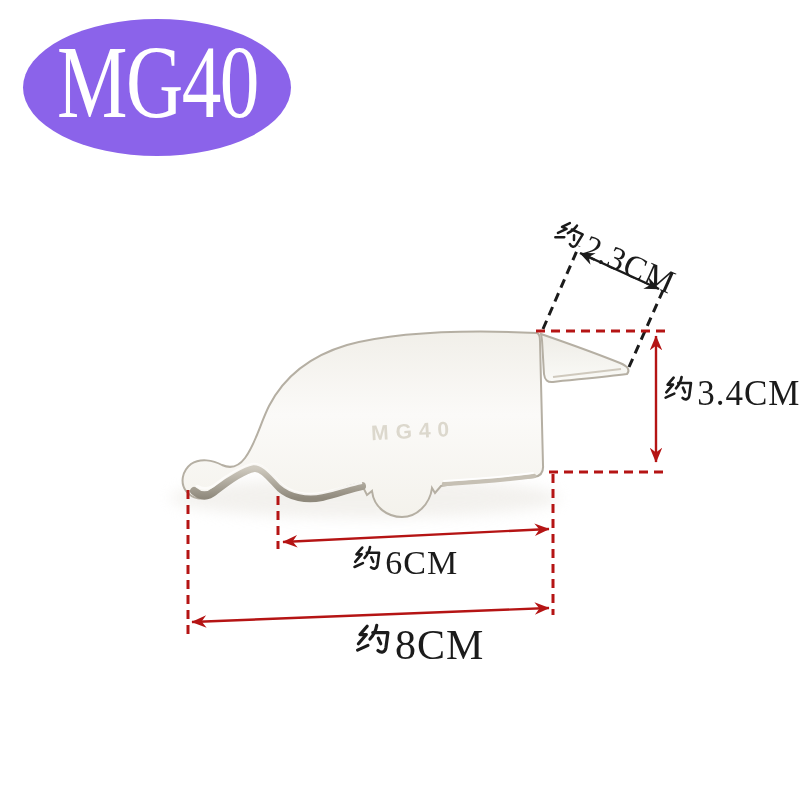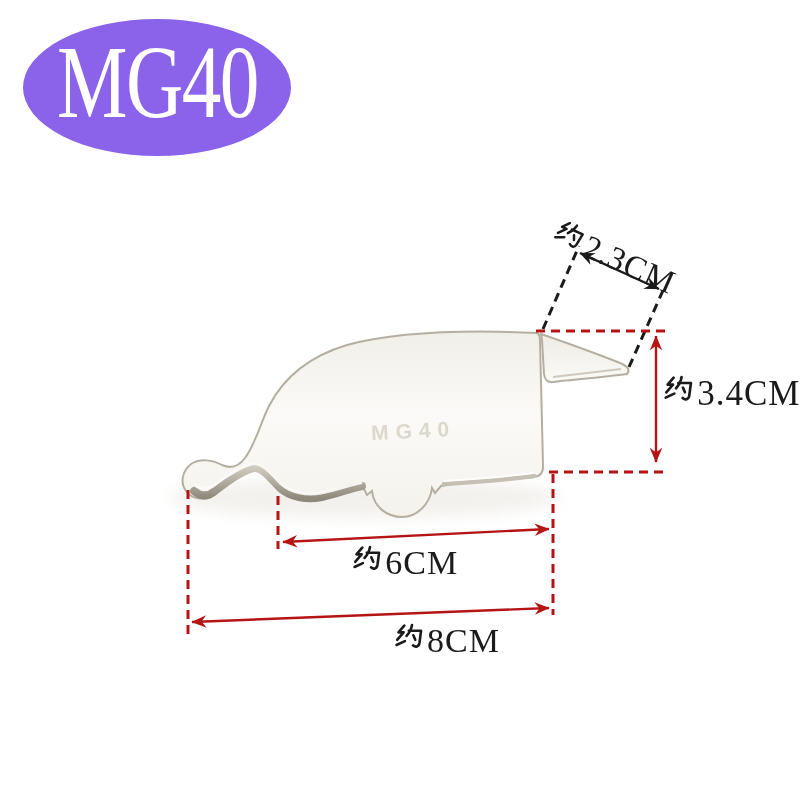--- a/index.html
+++ b/index.html
@@ -30,21 +30,21 @@
 
   
   .dim-label{position:absolute;display:flex;align-items:center;gap:3px;line-height:1;
          color:var(--dimension-black,#1b1b1b);letter-spacing:1px;
          font-family:"Liberation Serif","DejaVu Serif",serif;}
   .yue{width:.95em;height:.95em;flex:0 0 auto;margin-top:-.08em;}
   .yue use,.yue path{stroke:currentColor;fill:none;stroke-width:8;stroke-linecap:round;stroke-linejoin:round;}
   #label-diagonal{left:560px;top:216px;font-size:33px;transform:rotate(24deg);transform-origin:0 0;}
   #label-height{left:661px;top:376px;font-size:35px;}
   #label-inner{left:350px;top:546px;width:132px;justify-content:flex-start;font-size:34px;}
-  #label-overall{left:360px;top:624px;width:140px;justify-content:flex-end;font-size:34px;}
+  #label-overall{left:352px;top:624px;width:140px;justify-content:flex-start;font-size:42px;}
 </style>
 </head>
 <body>
 
 <div class="canvas">
 
   <svg class="art" width="800" height="800" viewBox="0 0 800 800">
     <defs>
       <linearGradient id="metalG" x1="0" y1="0" x2="0" y2="1">
         <stop offset="0" stop-color="#f1efe9"></stop>

